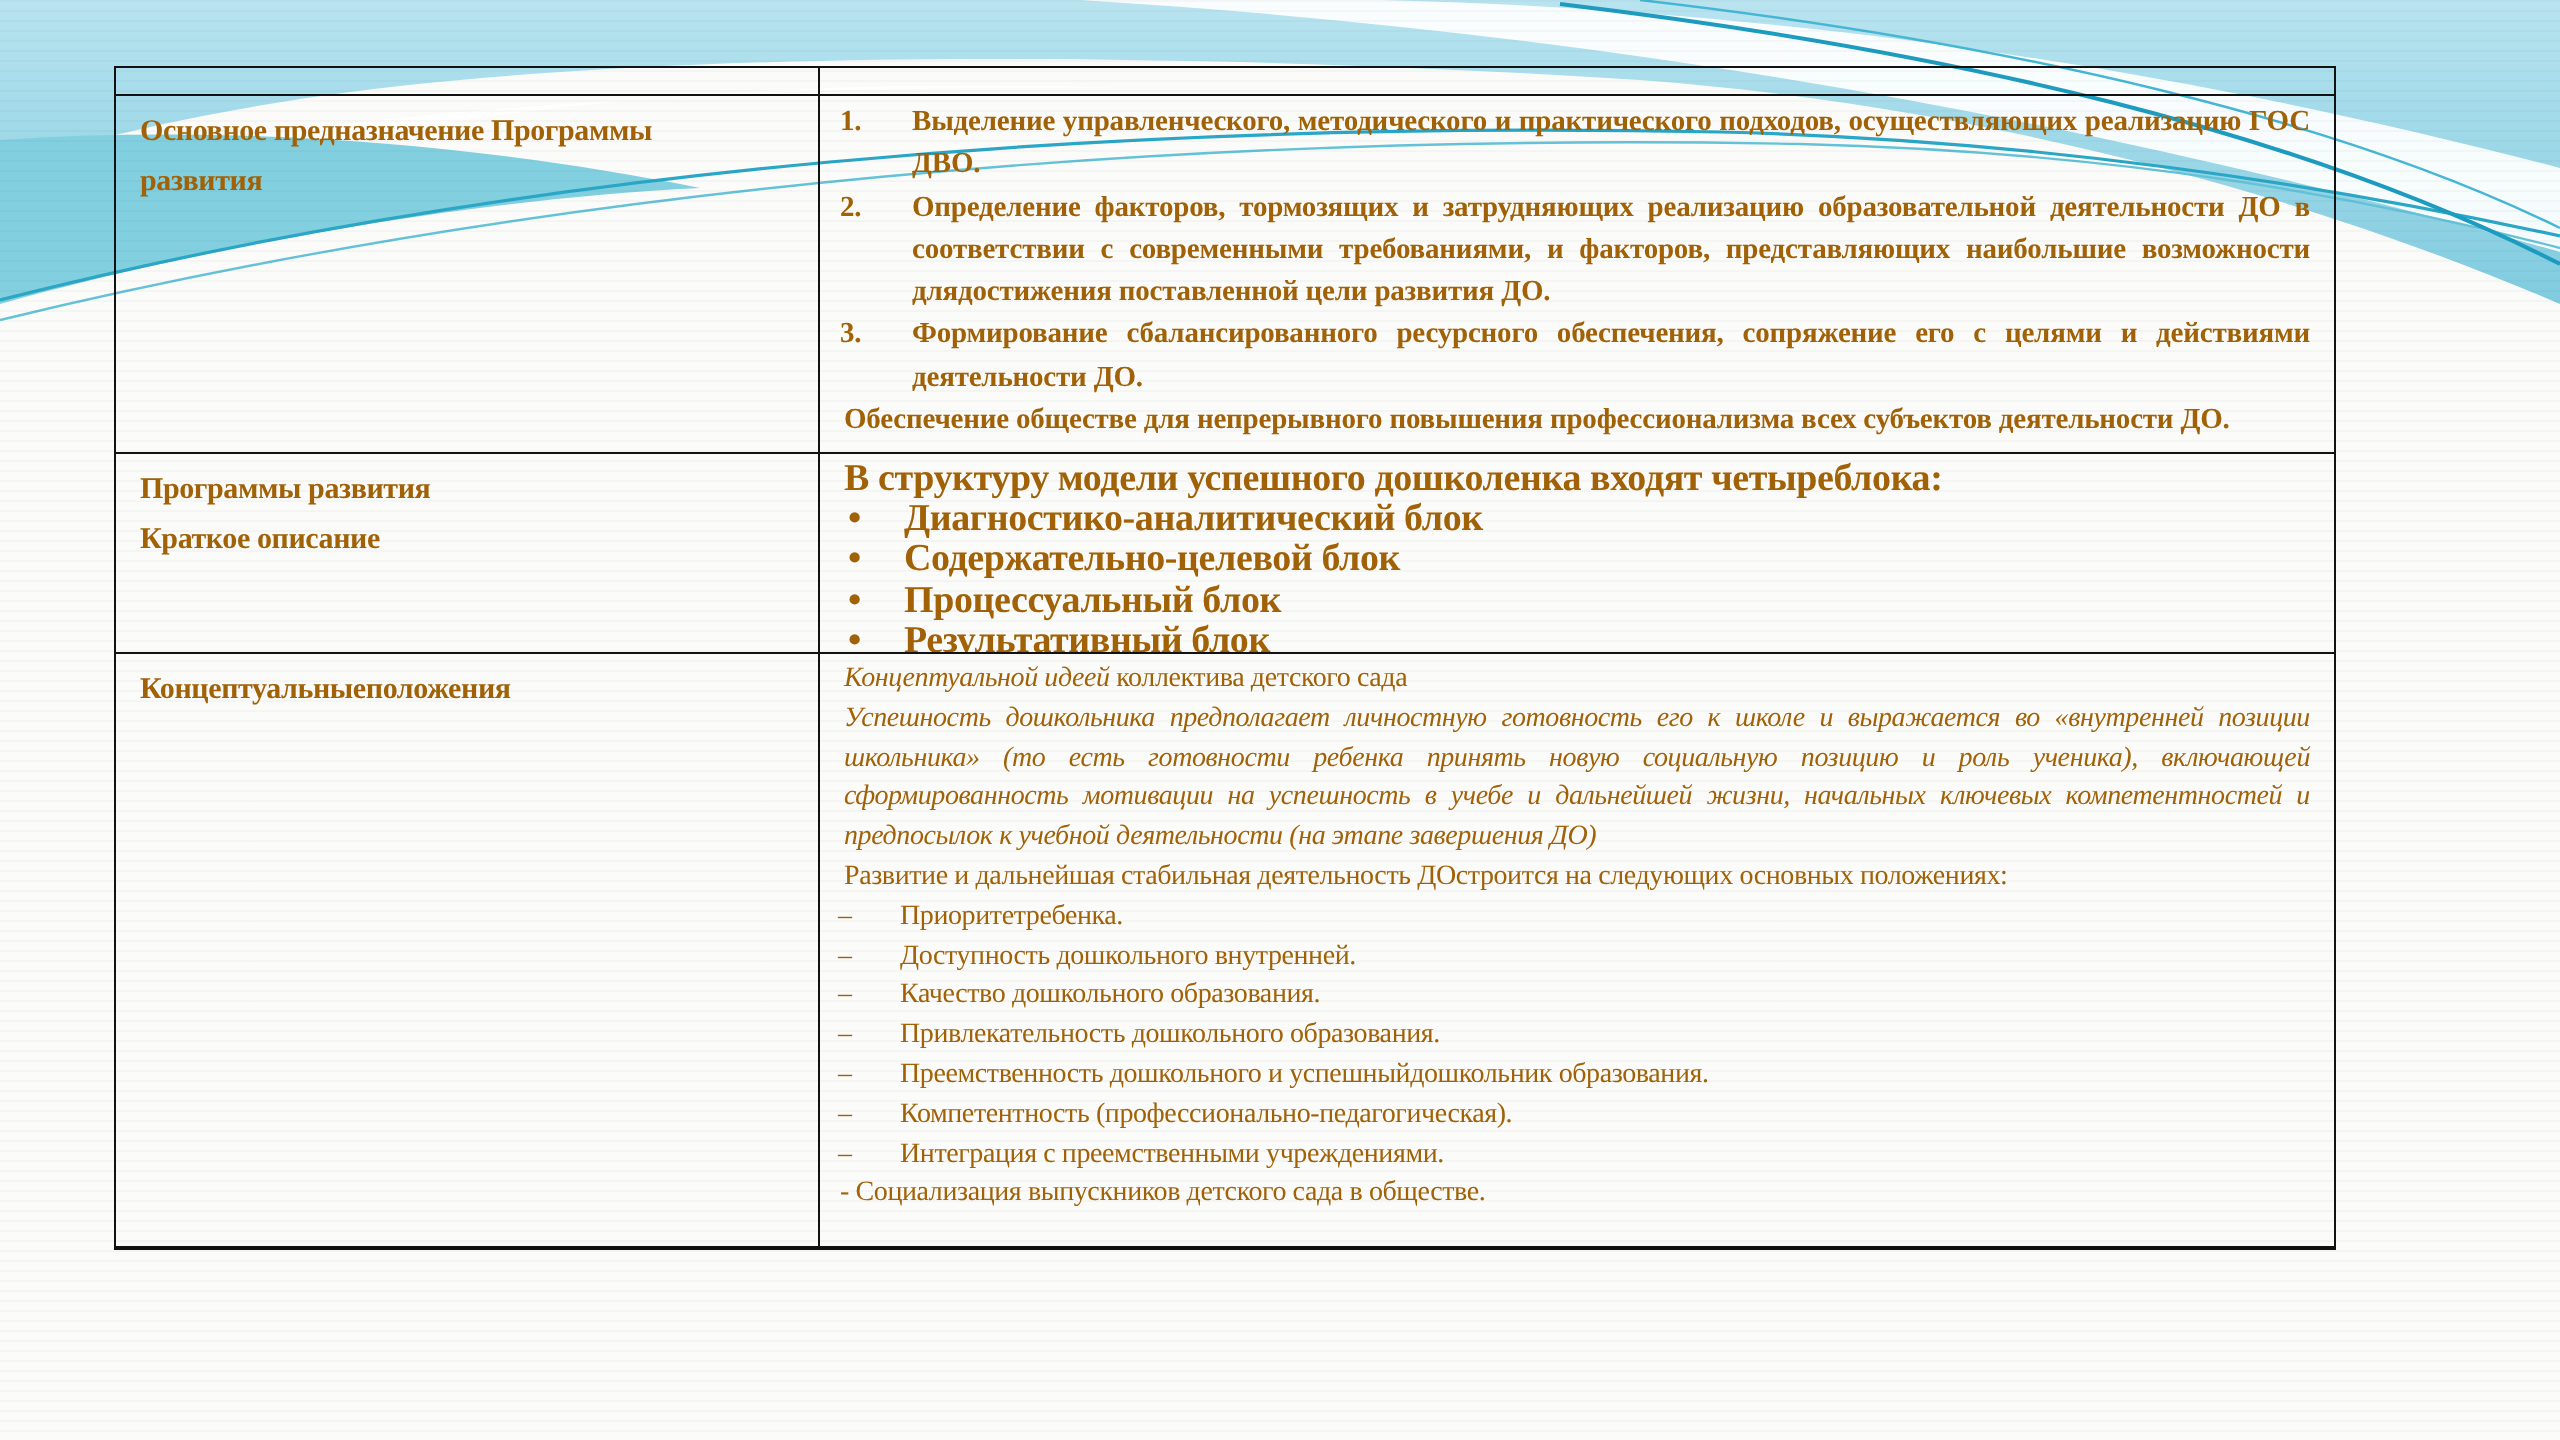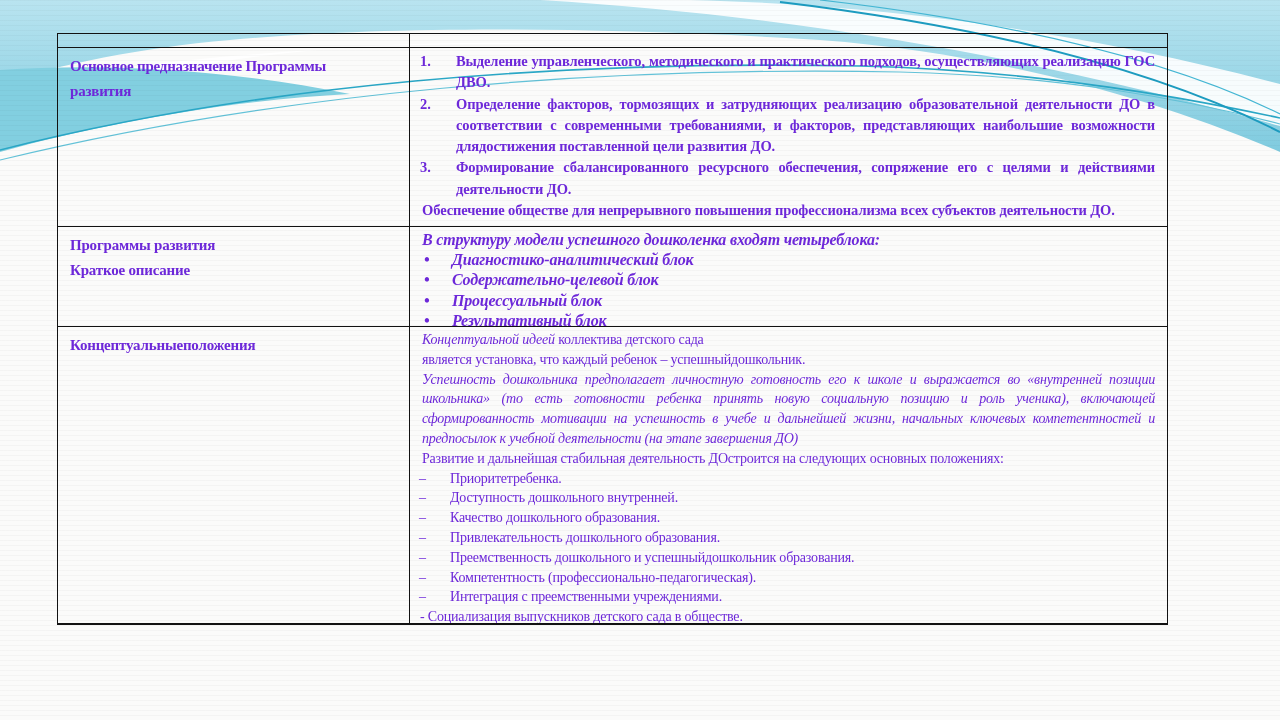--- a/index.html
+++ b/index.html
@@ -1,18 +1,18 @@
 <!DOCTYPE html>
 <html><head>
 <meta charset="utf-8">
 <style>
   html,body{margin:0;padding:0;background:#ffffff;}
   .slide{
     position:relative;width:1280px;height:720px;overflow:hidden;
-    background:#fbfbfa;color:#6d28d9;
+    background:#fbfbfa;color:#a16207;
     font-family:"Liberation Serif","DejaVu Serif",serif;
   }
   .slide .texture{
     position:absolute;inset:0;z-index:1;pointer-events:none;
     background:repeating-linear-gradient(180deg, rgba(0,0,0,0.028) 0 1px, rgba(0,0,0,0) 1px 5px);
   }
   .decor{position:absolute;top:0;left:0;z-index:0;}
   
   .tbl{
     position:absolute;left:57px;top:33px;width:1111px;height:592px;z-index:2;
@@ -30,21 +30,21 @@
     padding:6px 10px 0 12px;box-sizing:border-box;
   }
   .cR{flex:1;padding:3px 12px 0 8px;box-sizing:border-box;overflow:hidden;}
   .hdr{font-weight:bold;font-size:15px;line-height:25px;letter-spacing:-0.2px;}
   
   .r1 .cR{font-size:14.5px;font-weight:bold;line-height:21.3px;letter-spacing:-0.1px;}
   .num-item{position:relative;padding-left:38px;text-align:justify;}
   .num-item .num{position:absolute;left:2px;}
   .footer-text{text-align:justify;padding-left:4px;}
   
-  .r2 .cR{font-size:16px;font-weight:bold;line-height:20.2px;letter-spacing:-0.2px;font-style:italic;}
+  .r2 .cR{font-size:19px;font-weight:bold;line-height:20.2px;letter-spacing:-0.2px;}
   .intro{padding-left:4px;}
   .bullet-item{position:relative;padding-left:34px;}
   .bullet-item .mk{position:absolute;left:6px;}
   
   .r3 .cR{font-size:14px;font-weight:normal;line-height:19.8px;letter-spacing:-0.2px;}
   .p{text-align:justify;padding-left:4px;}
   .it{font-style:italic;}
   .dash-item{position:relative;padding-left:32px;}
   .dash-item .mk{position:absolute;left:1px;}
   .last-line{padding-left:2px;}
@@ -129,23 +129,20 @@
     </div>
 
     <div class="row r3">
       <div class="cL">
         <div class="hdr">Концептуальныеположения</div>
       </div>
       <div class="cR">
         <div class="p">
           <span class="it">Концептуальной идеей</span><span>  коллектива детского сада</span>
         </div>
-        <div class="p">
-          <span>является установка, что каждый ребенок – </span><span>успешныйдошкольник.</span>
-        </div>
         <div class="p it">Успешность дошкольника предполагает личностную готовность его к школе и выражается во «внутренней позиции школьника» (то есть готовности ребенка принять новую социальную позицию и роль ученика), включающей сформированность мотивации на успешность в учебе и дальнейшей жизни, начальных ключевых компетентностей и предпосылок к учебной деятельности (на этапе завершения ДО)</div>
         <div class="p">
           <span>Развитие и дальнейшая стабильная деятельность ДОстроится на следующих </span><span>основных положениях:</span>
         </div>
         <div class="dash-item">
           <span class="mk">–</span>
           <span>Приоритетребенка.</span>
         </div>
         <div class="dash-item">
           <span class="mk">–</span>

